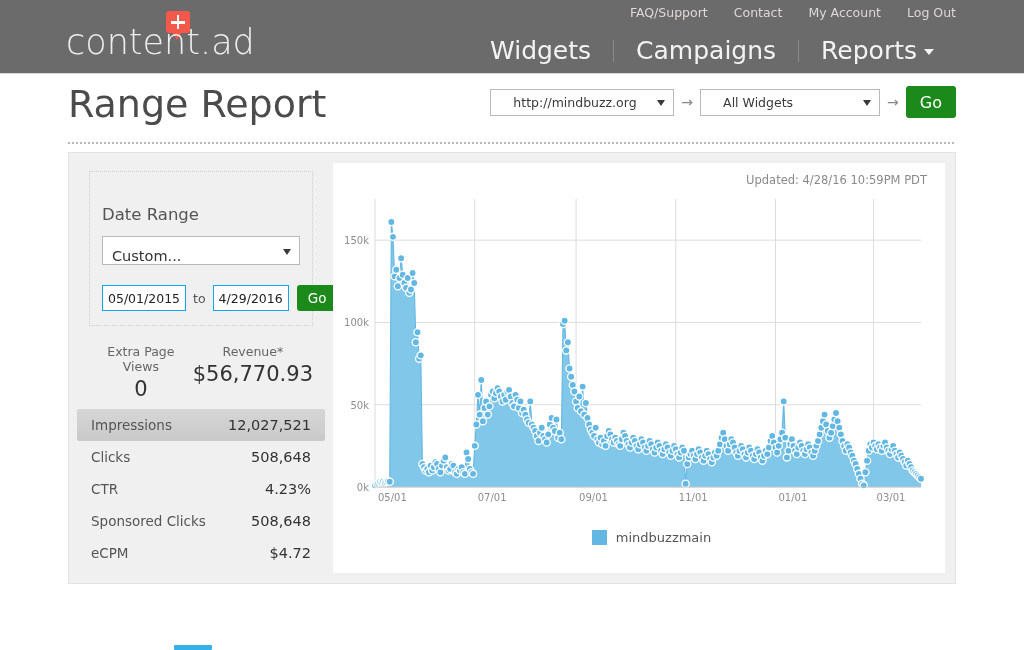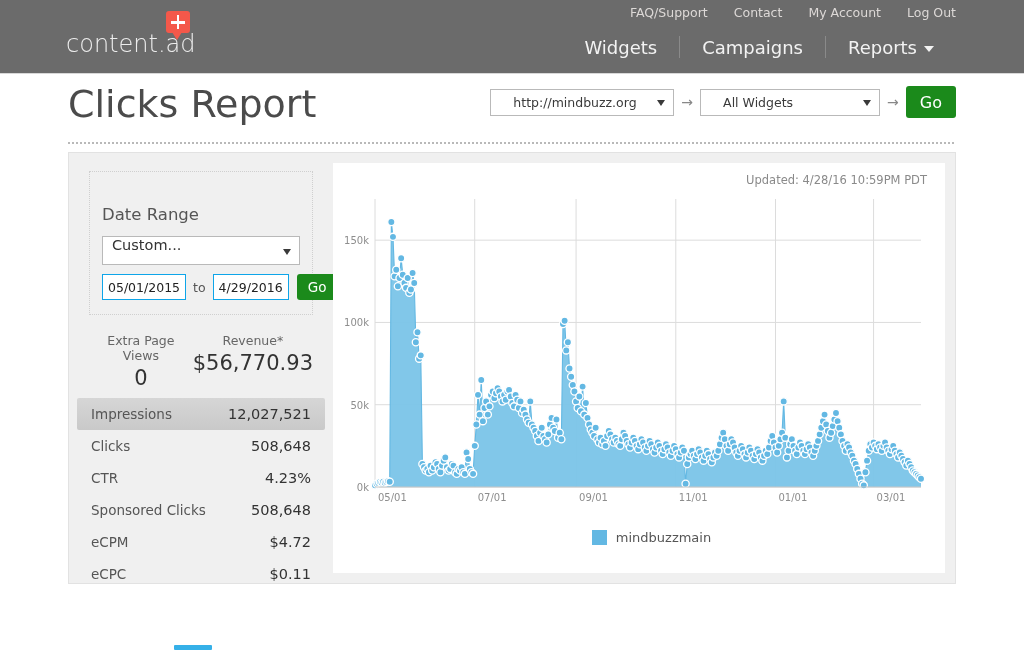--- a/index.html
+++ b/index.html
@@ -40,41 +40,41 @@
   }
   .logo-plus-h {
     position: absolute; left: 5px; top: 10px;
     width: 14px; height: 2.5px; background: #fff;
   }
   .logo-plus-v {
     position: absolute; left: 10.7px; top: 4.3px;
     width: 2.5px; height: 14px; background: #fff;
   }
   .logo-text {
-    position: absolute; left: 0; top: 22px;
-    font-size: 24px;
+    position: absolute; left: 0; top: 14px;
+    font-size: 35px;
     color: #ededed;
     letter-spacing: 0px;
     font-weight: 300;
     font-family: "DejaVu Sans", sans-serif;
     white-space: nowrap;
   }
   .top-links {
     position: absolute; right: 68px; top: 5px;
     display: flex; gap: 26px;
     font-size: 12.5px;
   }
   .top-links a {
     color: #ddd9d7; text-decoration: none;
     font-family: "DejaVu Sans", sans-serif;
   }
   .main-nav {
     position: absolute; right: 68px; top: 36px;
     display: flex; align-items: center;
-    font-size: 18px;
+    font-size: 25px;
   }
   .main-nav .nav-item {
     color: #f3f3f3;
     padding: 0 22px;
     cursor: pointer;
     white-space: nowrap;
     font-family: "DejaVu Sans", sans-serif;
   }
   .main-nav .nav-sep {
     width: 1px; height: 22px; background: #8a8a8a;
@@ -171,25 +171,25 @@
     font-size: 16.5px; color: #555;
     margin-bottom: 12px;
     font-family: "DejaVu Sans", sans-serif;
     margin-top: 23px;
   }
   .dr-select {
     position: relative;
     height: 29px;
     border: 1px solid #b9b9b9;
     background: #fff;
-    display: flex; align-items: flex-start;
+    display: flex; align-items: flex-end;
     padding: 0 9px;
     font-size: 14.5px;
     color: #333;
-    margin-bottom: 9px;
+    margin-bottom: 20px;
     font-family: "DejaVu Sans", sans-serif;
   }
   .dr-inputs {
     display: flex; align-items: center;
   }
   .dt-field {
     width: 88px; height: 26px;
     border: 1px solid #0ea5e9;
     background: #fff;
     font-size: 12.5px;
@@ -306,21 +306,21 @@
     <div class="nav-sep"></div>
     <div class="nav-item">Campaigns</div>
     <div class="nav-sep"></div>
     <div class="nav-item">
       <span>Reports</span><span class="caret-down"></span>
     </div>
   </div>
 </div>
 
 <div class="title-row">
-  <div class="page-title">Clicks Report</div>
+  <div class="page-title">Range Report</div>
   <div class="title-underline"></div>
 
   <div class="selector-bar">
     <div class="sel-box url">
       <span>http://mindbuzz.org</span>
       <span class="sel-caret"></span>
     </div>
     <span class="arrow-sep">→</span>
     <div class="sel-box widgets">
       <span>All Widgets</span>
@@ -372,24 +372,20 @@
         <span>CTR</span>
         <span class="metric-value">4.23%</span>
       </div>
       <div class="metric-row">
         <span>Sponsored Clicks</span>
         <span class="metric-value">508,648</span>
       </div>
       <div class="metric-row">
         <span>eCPM</span>
         <span class="metric-value">$4.72</span>
-      </div>
-      <div class="metric-row">
-        <span>eCPC</span>
-        <span class="metric-value">$0.11</span>
       </div>
     </div>
   </div>
 
   <div class="chart-card">
     <div class="updated">Updated: 4/28/16 10:59PM PDT</div>
     <svg class="chart-svg" id="chart" width="614" height="340">
         <line x1="42" y1="300" x2="588" y2="300" stroke="#dcdcdc" stroke-width="1"></line>
         <text x="36" y="304" text-anchor="end" class="axis-text">0k</text>
         <line x1="42" y1="217.71428571428572" x2="588" y2="217.71428571428572" stroke="#dcdcdc" stroke-width="1"></line>

